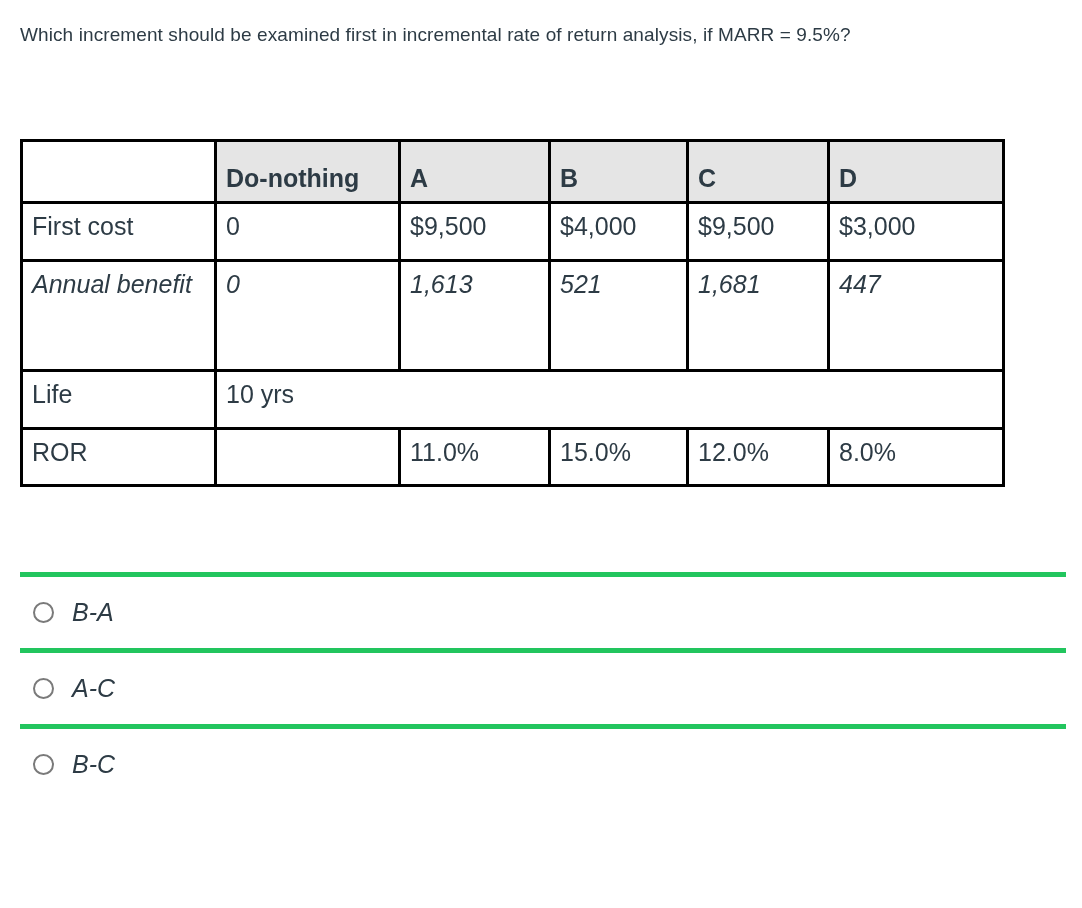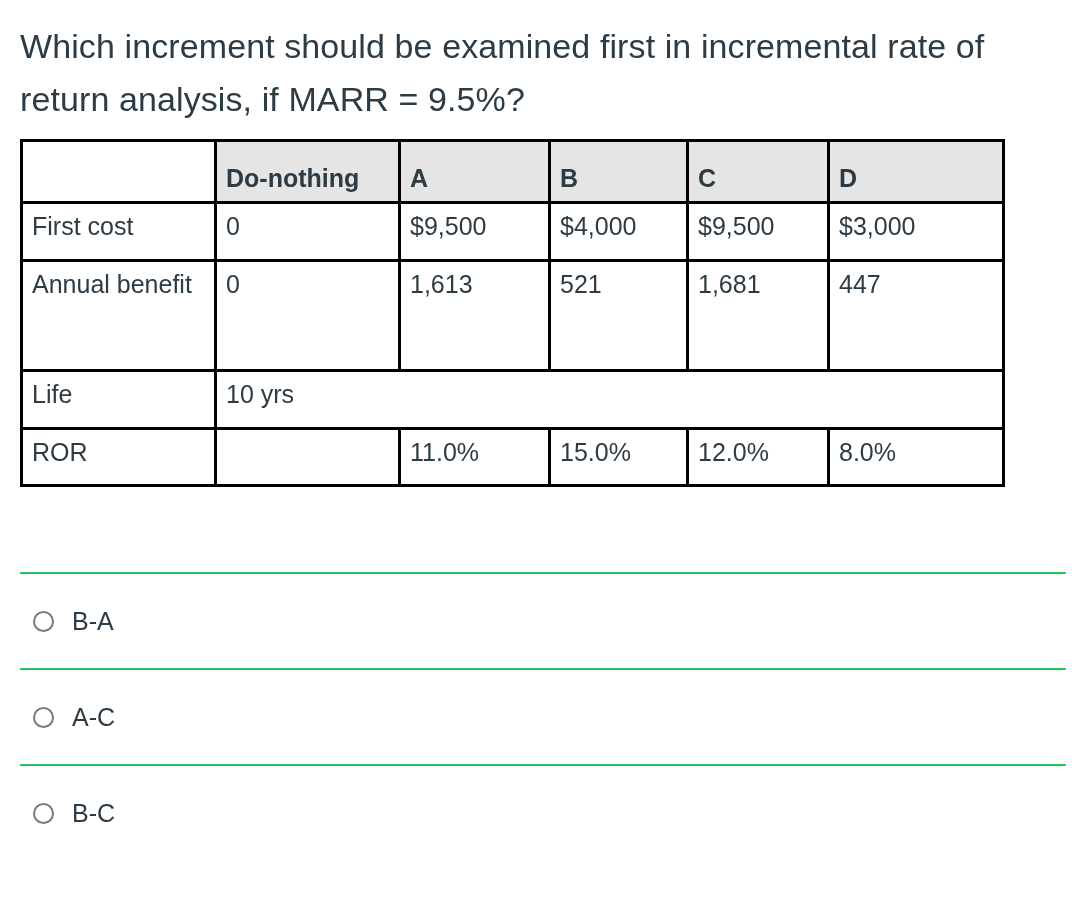--- a/index.html
+++ b/index.html
@@ -17,21 +17,21 @@
     color: #2d3b45;
     overflow: hidden;
   }
 
   
   #question-text {
     position: absolute;
     left: 20px;
     top: 20px;
     width: 1020px;
-    font-size: 34px;
+    font-size: 19px;
     line-height: 1.55;
     font-weight: 400;
     color: #2d3b45;
     letter-spacing: 0.1px;
   }
 
   
   #data-table {
     position: absolute;
     left: 20px;
@@ -65,40 +65,41 @@
     background: #ffffff;
   }
   .row-label { width: 194px; }
   .col-donothing { width: 184px; }
   .col-a { width: 150px; }
   .col-b { width: 138px; }
   .col-c { width: 141px; }
   .col-d { width: 175px; }
 
   tr.row-firstcost td { height: 58px; vertical-align: top; }
-  tr.row-annualbenefit td { height: 110px; vertical-align: top; }
+  tr.row-annualbenefit td { height: 110px; vertical-align: top; font-style: italic; }
   tr.row-life td { height: 58px; vertical-align: top; }
   tr.row-ror td { height: 57px; vertical-align: top; }
 
   
   tr.row-life td.life-label { width: 212px; }
 
   
   #answers {
     position: absolute;
     left: 20px;
     top: 572px;
     width: 1046px;
   }
   .answer-option {
     display: flex;
     align-items: center;
-    height: 96px;
-    border-top: 2px solid #22c55e;
+    height: 76px;
+    border-top: 5px solid #22c55e;
     padding-left: 13px;
+    font-style: italic;
   }
   .radio-circle {
     flex: 0 0 auto;
     width: 21px;
     height: 21px;
     border: 2px solid #7a7a7a;
     border-radius: 50%;
     background: #ffffff;
     margin-right: 18px;
   }

